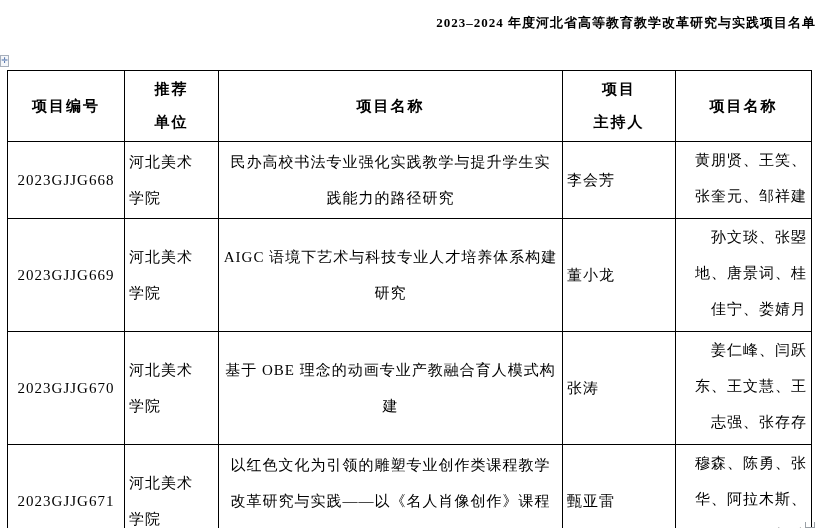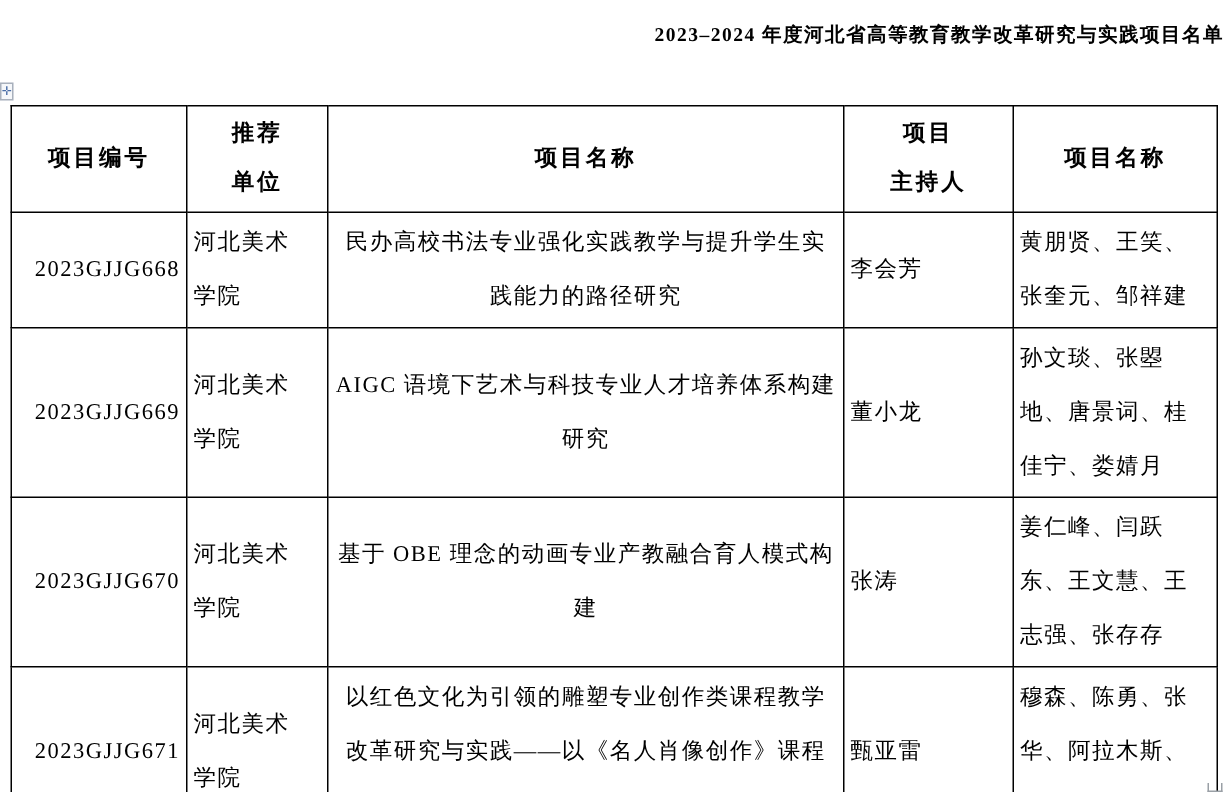--- a/index.html
+++ b/index.html
@@ -78,25 +78,25 @@
     line-height: 2.2;
   }
   .project-table td {
     letter-spacing: 1px;
   }
   .col-id    { width: 117px; }
   .col-unit  { width: 94px;  }
   .col-name  { width: 344px; }
   .col-lead  { width: 113px; }
   .col-mem   { width: 136px; }
-  .cell-id   { text-align: right; letter-spacing: 0; }
+  .cell-id   { text-align: center; letter-spacing: 0; }
   .cell-unit { text-align: left; white-space: pre-line; }
   .cell-name { text-align: center; padding-left: 12px; padding-right: 10px; }
   .cell-lead { }
-  .cell-mem  { text-align: left; padding-left: 4px; padding-right: 4px; }
+  .cell-mem  { text-align: right; padding-left: 4px; padding-right: 4px; font-family: Liberation Mono, monospace; }
   .row-h { height: 70px; }
   .row-1 { height: 75px; }
   .row-2 { height: 100px; }
   .row-3 { height: 103px; }
   .row-4 { height: 105px; }
 </style>
 </head>
 <body>
 
 <div class="doc-title">2023–2024 年度河北省高等教育教学改革研究与实践项目名单</div>

